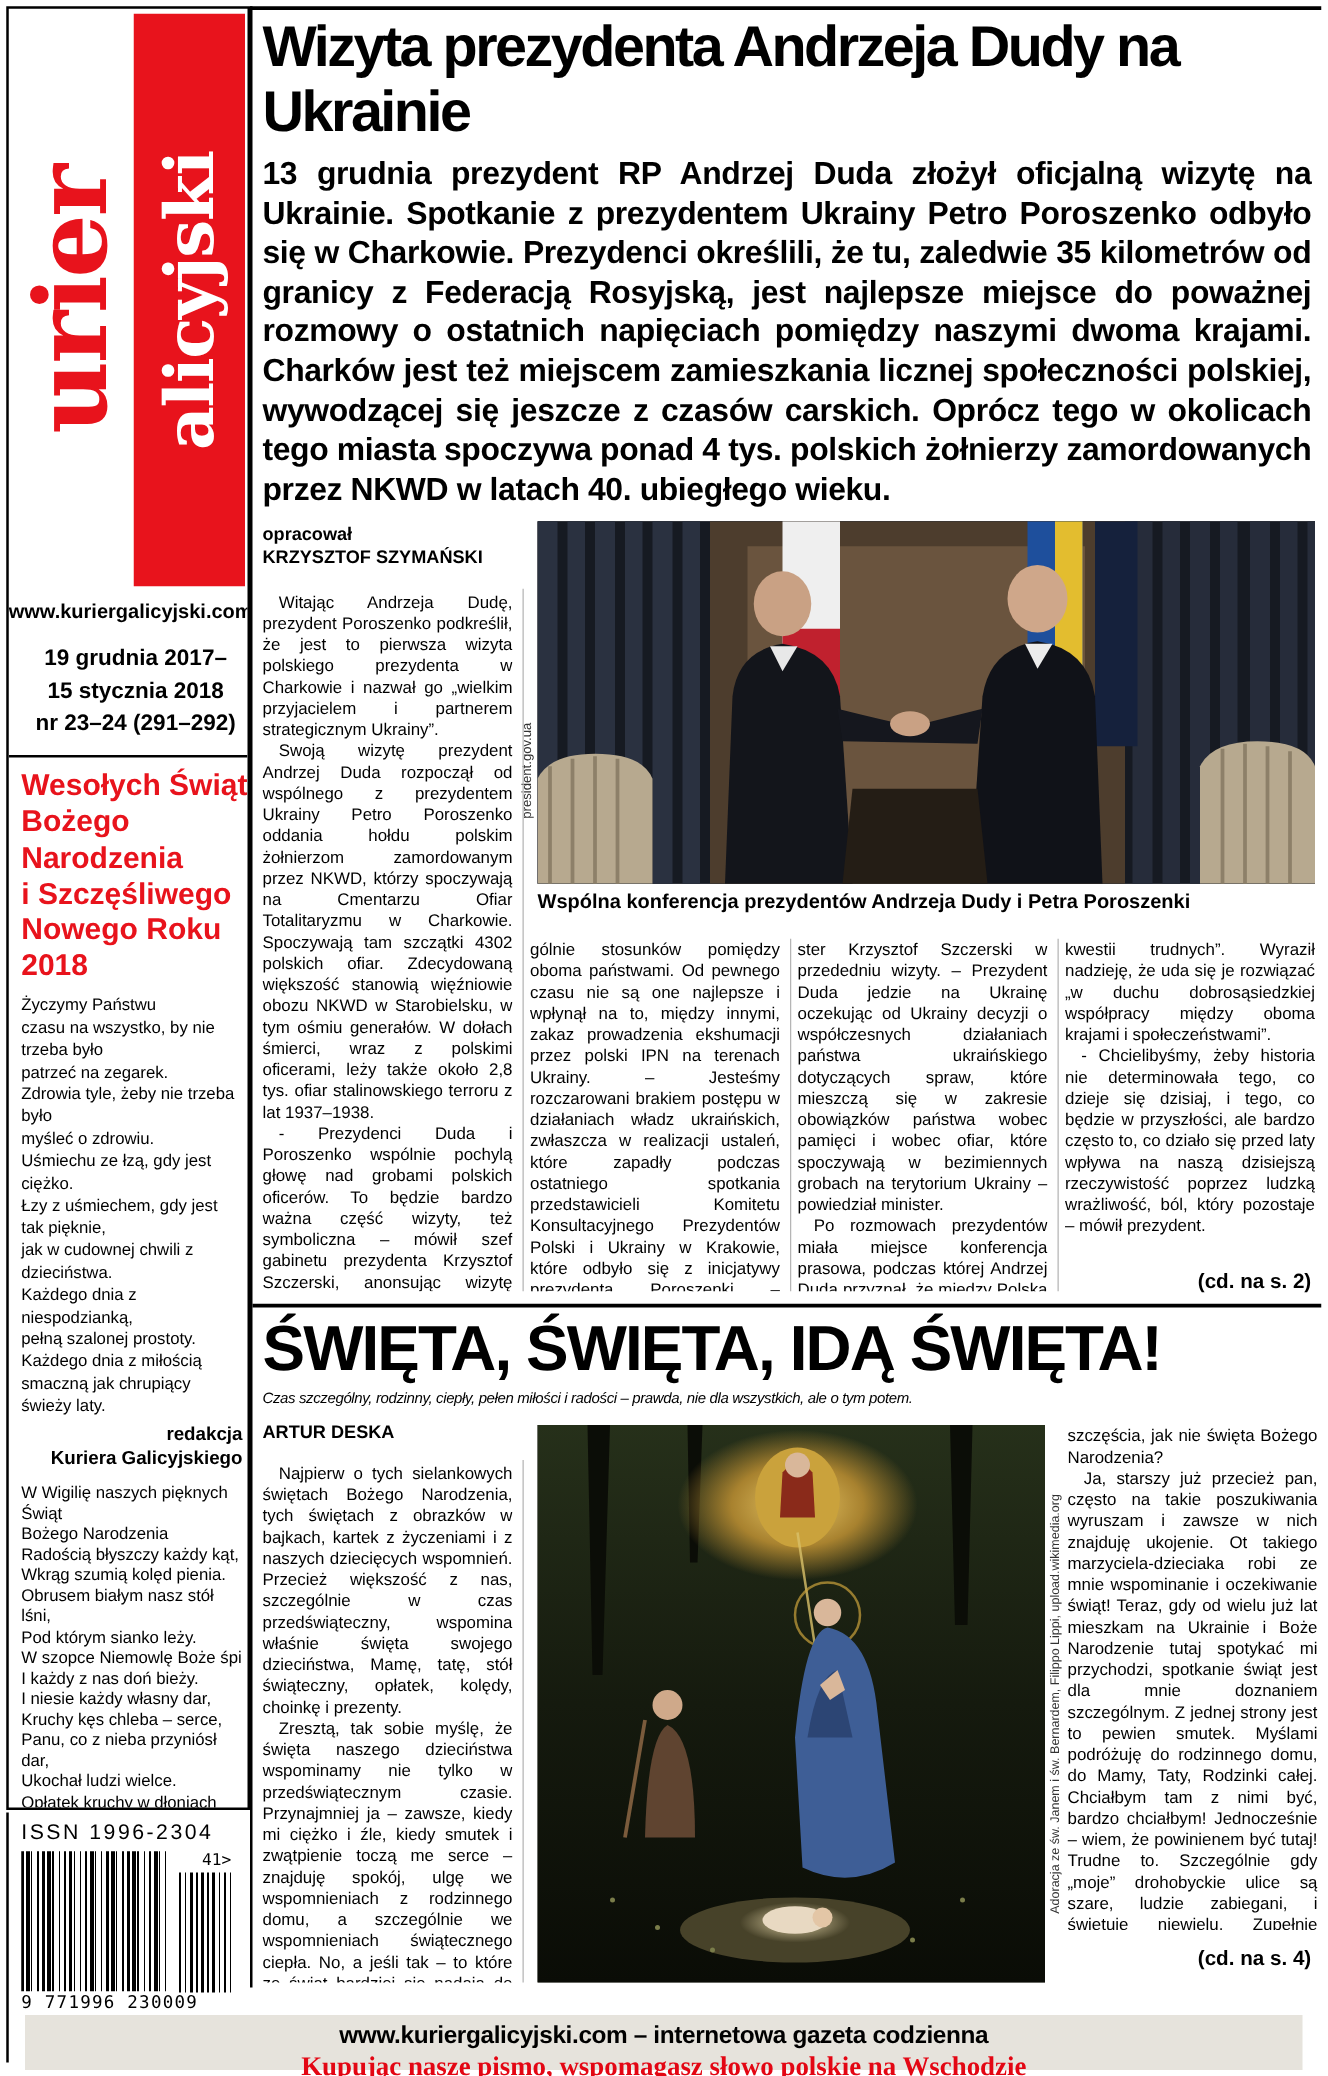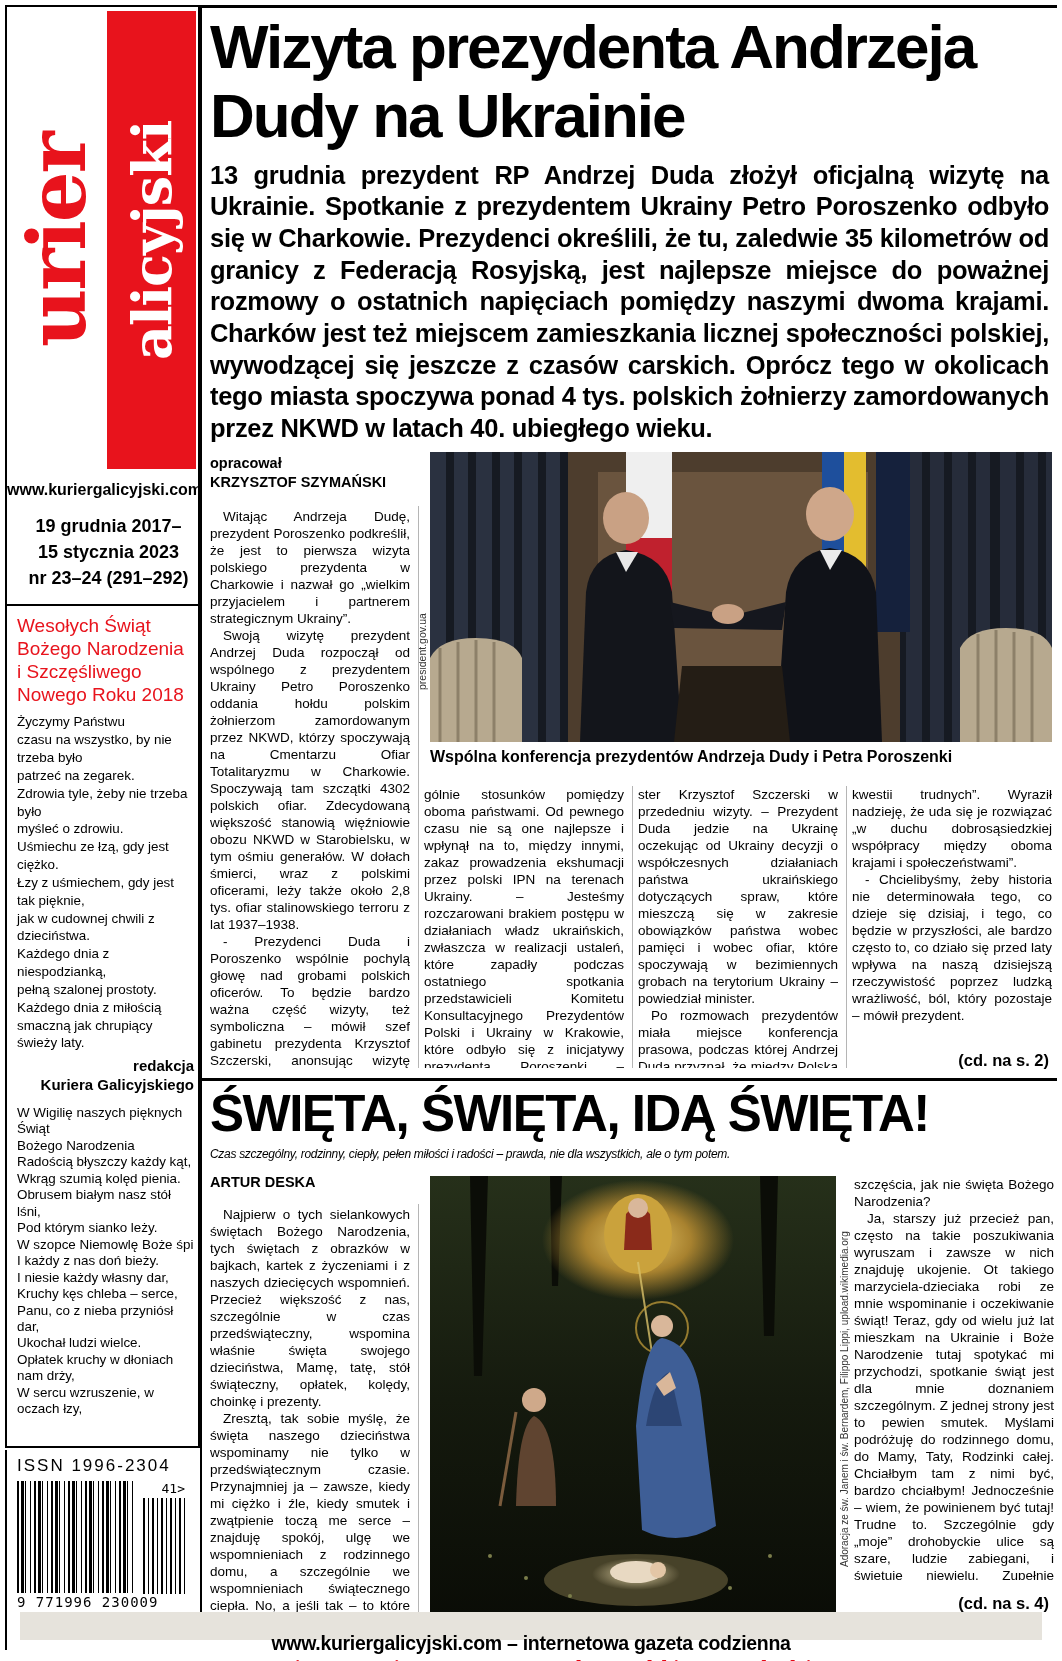--- a/index.html
+++ b/index.html
@@ -10,39 +10,39 @@
   
   .sidebar{position:absolute;left:5px;top:5px;width:195px;height:1443px;border:2px solid #000;box-sizing:border-box;overflow:hidden;}
   .tagline{font-family:"Liberation Serif",serif;font-weight:bold;font-size:17px;line-height:1.22;text-align:center;padding-top:6px;}
   .logo{position:relative;height:458px;margin-top:4px;}
   .logo-red-block{position:absolute;left:100px;right:2px;top:0;bottom:0;background:#e8131c;}
   .logo-word1{position:absolute;left:0;top:0;width:100px;height:100%;color:#e8131c;font-family:"DejaVu Serif",serif;font-weight:bold;font-size:80px;letter-spacing:-2px;}
   .logo-word2{position:absolute;left:100px;right:2px;top:0;bottom:0;color:#fff;font-family:"DejaVu Serif",serif;font-weight:bold;font-size:54px;letter-spacing:-1px;}
   .site{margin-top:12px;text-align:right;font-weight:bold;font-size:16px;}
   .dates{margin-top:14px;font-weight:bold;font-size:18px;line-height:1.45;text-align:center;margin-left:12px;}
   .side-rule{border:none;border-top:2px solid #000;margin:13px 0 9px 0;}
-  .greeting{padding-left:10px;color:#e8131c;font-weight:normal;font-size:19px;line-height:1.2;}
+  .greeting{padding-left:10px;color:#e8131c;font-weight:bold;font-size:24px;line-height:1.2;}
   .wishes{padding:7px 6px 0 10px;font-size:13.4px;line-height:1.33;}
   .sig{margin-top:5px;padding-right:4px;text-align:right;font-weight:bold;font-size:15px;line-height:1.25;}
   .poem{padding:10px 2px 0 10px;font-size:13.4px;line-height:1.23;}
 
   
   .issn-block{position:absolute;left:5px;top:1450px;width:195px;height:200px;border-left:2px solid #000;box-sizing:border-box;padding-left:10px;}
   .issn{font-size:17px;letter-spacing:2px;margin-top:6px;}
   .barcode-row{display:flex;align-items:flex-start;margin-top:5px;}
   .ean-main{width:116px;}
   .ean-bars{height:112px;background:repeating-linear-gradient(90deg,#000 0 2px,#fff 2px 4px,#000 4px 7px,#fff 7px 8px,#000 8px 9px,#fff 9px 13px,#000 13px 14px,#fff 14px 17px);}
   .ean-digits{font-family:"DejaVu Sans Mono",monospace;font-size:14px;letter-spacing:1px;margin-top:1px;white-space:nowrap;}
   .ean-addon{margin-left:10px;width:42px;}
   .addon-label{font-family:"DejaVu Sans Mono",monospace;font-size:13px;text-align:right;}
   .addon-bars{height:96px;margin-top:2px;background:repeating-linear-gradient(90deg,#000 0 2px,#fff 2px 5px,#000 5px 6px,#fff 6px 9px);}
 
   
   .main{position:absolute;left:200px;top:5px;width:857px;border-top:3px solid #000;border-left:2px solid #000;box-sizing:border-box;}
-  h1.headline{margin:4px 8px 0 8px;font-size:62px;font-weight:bold;letter-spacing:-2px;line-height:1.12;}
+  h1.headline{margin:4px 8px 0 8px;font-size:46px;font-weight:bold;letter-spacing:-2px;line-height:1.12;}
   .lead{margin:9px 8px 0 8px;font-weight:bold;font-size:25.5px;line-height:1.24;letter-spacing:-0.3px;text-align:justify;}
   .art1body{position:relative;margin-top:8px;height:622px;}
   .byline{position:absolute;left:8px;top:2px;font-weight:bold;font-size:14.5px;line-height:1.3;}
   .col{position:absolute;width:200px;font-size:13.5px;line-height:17px;text-align:justify;overflow:hidden;}
   .col p{margin:0;text-indent:13px;}
   .cont-col p:first-child{text-indent:0;}
   .c1a1{left:8px;top:56px;height:560px;}
   .photo1{position:absolute;left:228px;top:0;width:622px;height:290px;background:#12151c;}
   .credit1{position:absolute;left:213px;top:120px;height:160px;width:13px;font-size:10.5px;color:#333;}
   .caption1{position:absolute;left:228px;top:296px;width:622px;font-weight:bold;font-size:16px;}
@@ -62,39 +62,39 @@
   .art2body{position:relative;margin-top:8px;height:452px;}
   .author{position:absolute;left:8px;top:0;font-weight:bold;font-size:14.5px;}
   .c1a2{left:8px;top:32px;height:416px;}
   .photo2{position:absolute;left:228px;top:2px;width:406px;height:446px;background:#11130a;}
   .credit2{position:absolute;left:636px;top:2px;height:446px;width:13px;font-size:10px;color:#333;}
   .c4a2{left:652px;top:2px;height:404px;}
   .cont2{right:8px;top:420px;}
   .rv4{left:216px;top:30px;bottom:4px;}
 
   
-  .footer{position:absolute;left:20px;top:1612px;width:1022px;height:28px;background:#e6e3dc;text-align:center;padding-top:20px;box-sizing:border-box;}
+  .footer{position:absolute;left:20px;top:1612px;width:1022px;height:44px;background:#e6e3dc;text-align:center;padding-top:5px;box-sizing:border-box;}
   .f1{font-weight:bold;font-size:19.5px;letter-spacing:-0.3px;}
   .f2{font-family:"Liberation Serif",serif;font-weight:bold;font-size:21.5px;color:#e30613;margin-top:1px;}
 </style>
 </head>
 <body>
 
 <div class="page">
 
   <aside class="sidebar">
     <div class="logo">
       <div class="logo-red-block"></div>
       <div class="logo-word1 vert">urier</div>
       <div class="logo-word2 vert">alicyjski</div>
     </div>
     <div class="site">www.kuriergalicyjski.com</div>
     <div class="dates">
       <div>19 grudnia 2017–</div>
-      <div>15 stycznia 2023</div>
+      <div>15 stycznia 2018</div>
       <div>nr 23–24 (291–292)</div>
     </div>
     <hr class="side-rule">
     <div class="greeting">
         <div>Wesołych Świąt</div>
         <div>Bożego Narodzenia</div>
         <div>i Szczęśliwego</div>
         <div>Nowego Roku 2018</div>
       </div>
     <div class="wishes">

